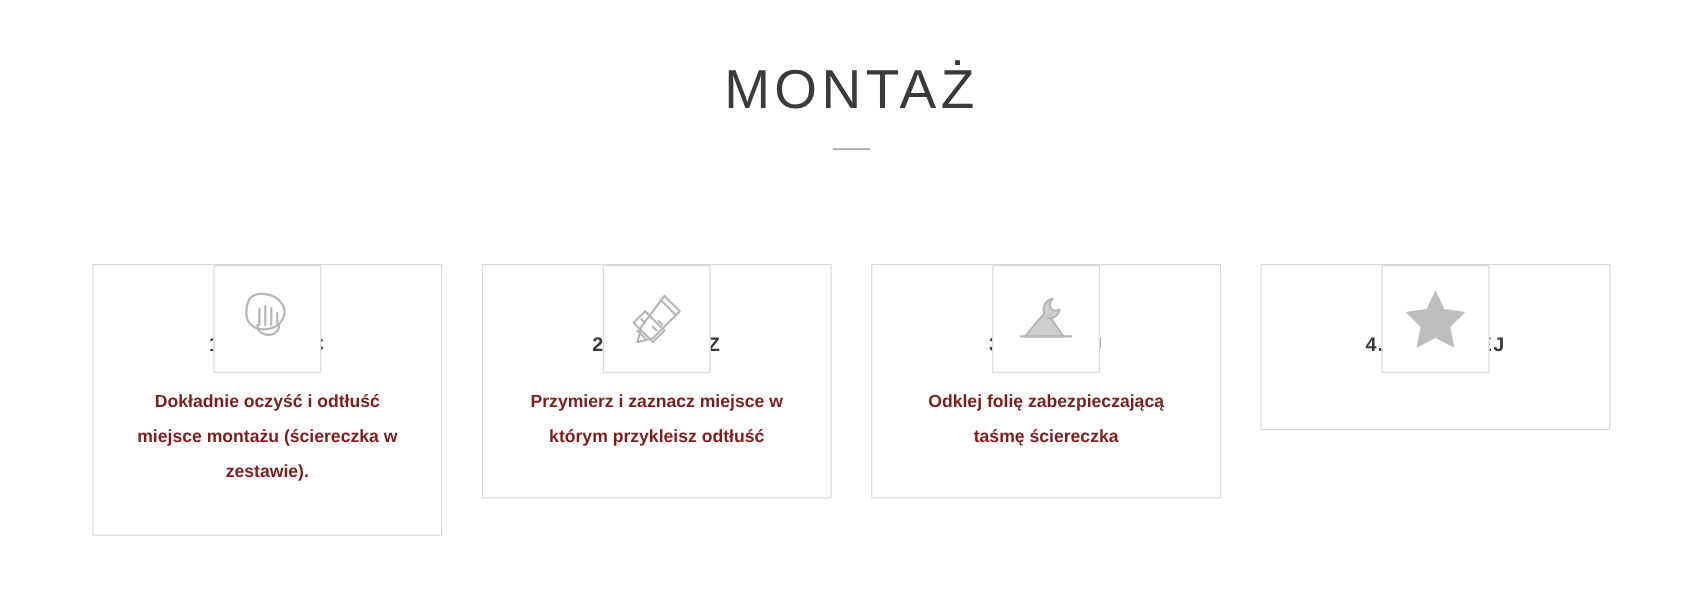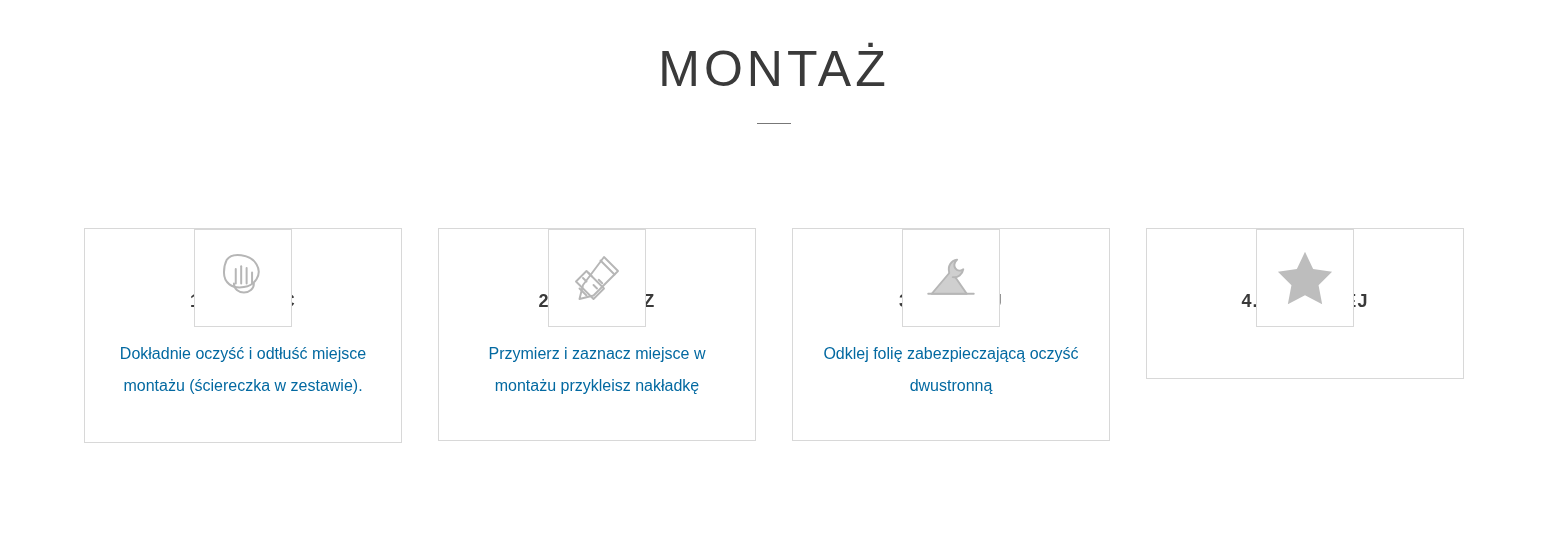--- a/index.html
+++ b/index.html
@@ -14,21 +14,21 @@
     color: #4a4a4a;
     overflow: hidden;
   }
   .page {
     position: relative;
     width: 1548px;
     height: 548px;
   }
   .section-header {
     text-align: center;
-    padding-top: 42px;
+    padding-top: 54px;
   }
   .section-title {
     font-size: 50px;
     font-weight: 300;
     letter-spacing: 4px;
     color: #3a3a3a;
     line-height: 1.1;
     margin: 0;
   }
   .title-rule {
@@ -83,23 +83,23 @@
     text-align: center;
     font-size: 18px;
     font-weight: 700;
     letter-spacing: 1.2px;
     color: #3a3a3a;
     margin: 0 0 26px 0;
   }
   .step-desc {
     text-align: center;
     font-size: 16px;
-    font-weight: 400;
+    font-weight: 700;
     line-height: 32px;
-    color: #0369a1;
+    color: #7f1d1d;
     margin: 0;
   }
   
   .step-1 .step-card { padding-bottom: 40px; }
   .step-2 .step-card { padding-bottom: 38px; }
   .step-3 .step-card { padding-bottom: 38px; }
   .step-4 .step-card { padding-bottom: 40px; }
   .step-2, .step-3 { margin-top: 0; }
 </style>
 </head>
@@ -139,37 +139,37 @@
             <path d="M36 12l16 16"></path>
             <path d="M12 44l8 8"></path>
             <path d="M8 36l12-12 20 20-12 12z"></path>
             <path d="M16 32l4 4"></path>
             <path d="M22 26l4 4"></path>
             <path d="M28 40l4 4"></path>
             <path d="M34 34l4 4"></path>
           </svg>
         </div>
         <div class="step-title">2. ZAZNACZ</div>
-        <div class="step-desc">Przymierz i zaznacz miejsce w montażu przykleisz nakładkę</div>
+        <div class="step-desc">Przymierz i zaznacz miejsce w którym przykleisz odtłuść</div>
       </div>
     </div>
 
     <div class="step step-3">
       <div class="step-card">
         <div class="step-icon-box">
           <svg width="56" height="52" viewBox="0 0 64 56" fill="none" stroke="#b6b6b6" stroke-width="2.2" stroke-linecap="round" stroke-linejoin="round">
             <path d="M6 46h52"></path>
             <path d="M10 46l22-26 18 26z" fill="#cfcfcf" stroke="none"></path>
             <path d="M10 46l22-26 18 26z"></path>
             <path d="M30 22c-2-8 2-14 9-15-3 3-4 7-2 10 2 3 6 3 9 1-1 6-6 10-12 9" fill="#cfcfcf" stroke="none"></path>
             <path d="M30 22c-2-8 2-14 9-15-3 3-4 7-2 10 2 3 6 3 9 1-1 6-6 10-12 9"></path>
           </svg>
         </div>
         <div class="step-title">3. ODKLEJ</div>
-        <div class="step-desc">Odklej folię zabezpieczającą oczyść dwustronną</div>
+        <div class="step-desc">Odklej folię zabezpieczającą taśmę ściereczka</div>
       </div>
     </div>
 
     <div class="step step-4">
       <div class="step-card">
         <div class="step-icon-box">
           <svg width="58" height="56" viewBox="0 0 64 62" fill="#bdbdbd" stroke="none">
             <path d="M32 2l9 19 21 3-15 15 4 21-19-10-19 10 4-21L2 24l21-3z"></path>
           </svg>
         </div>

